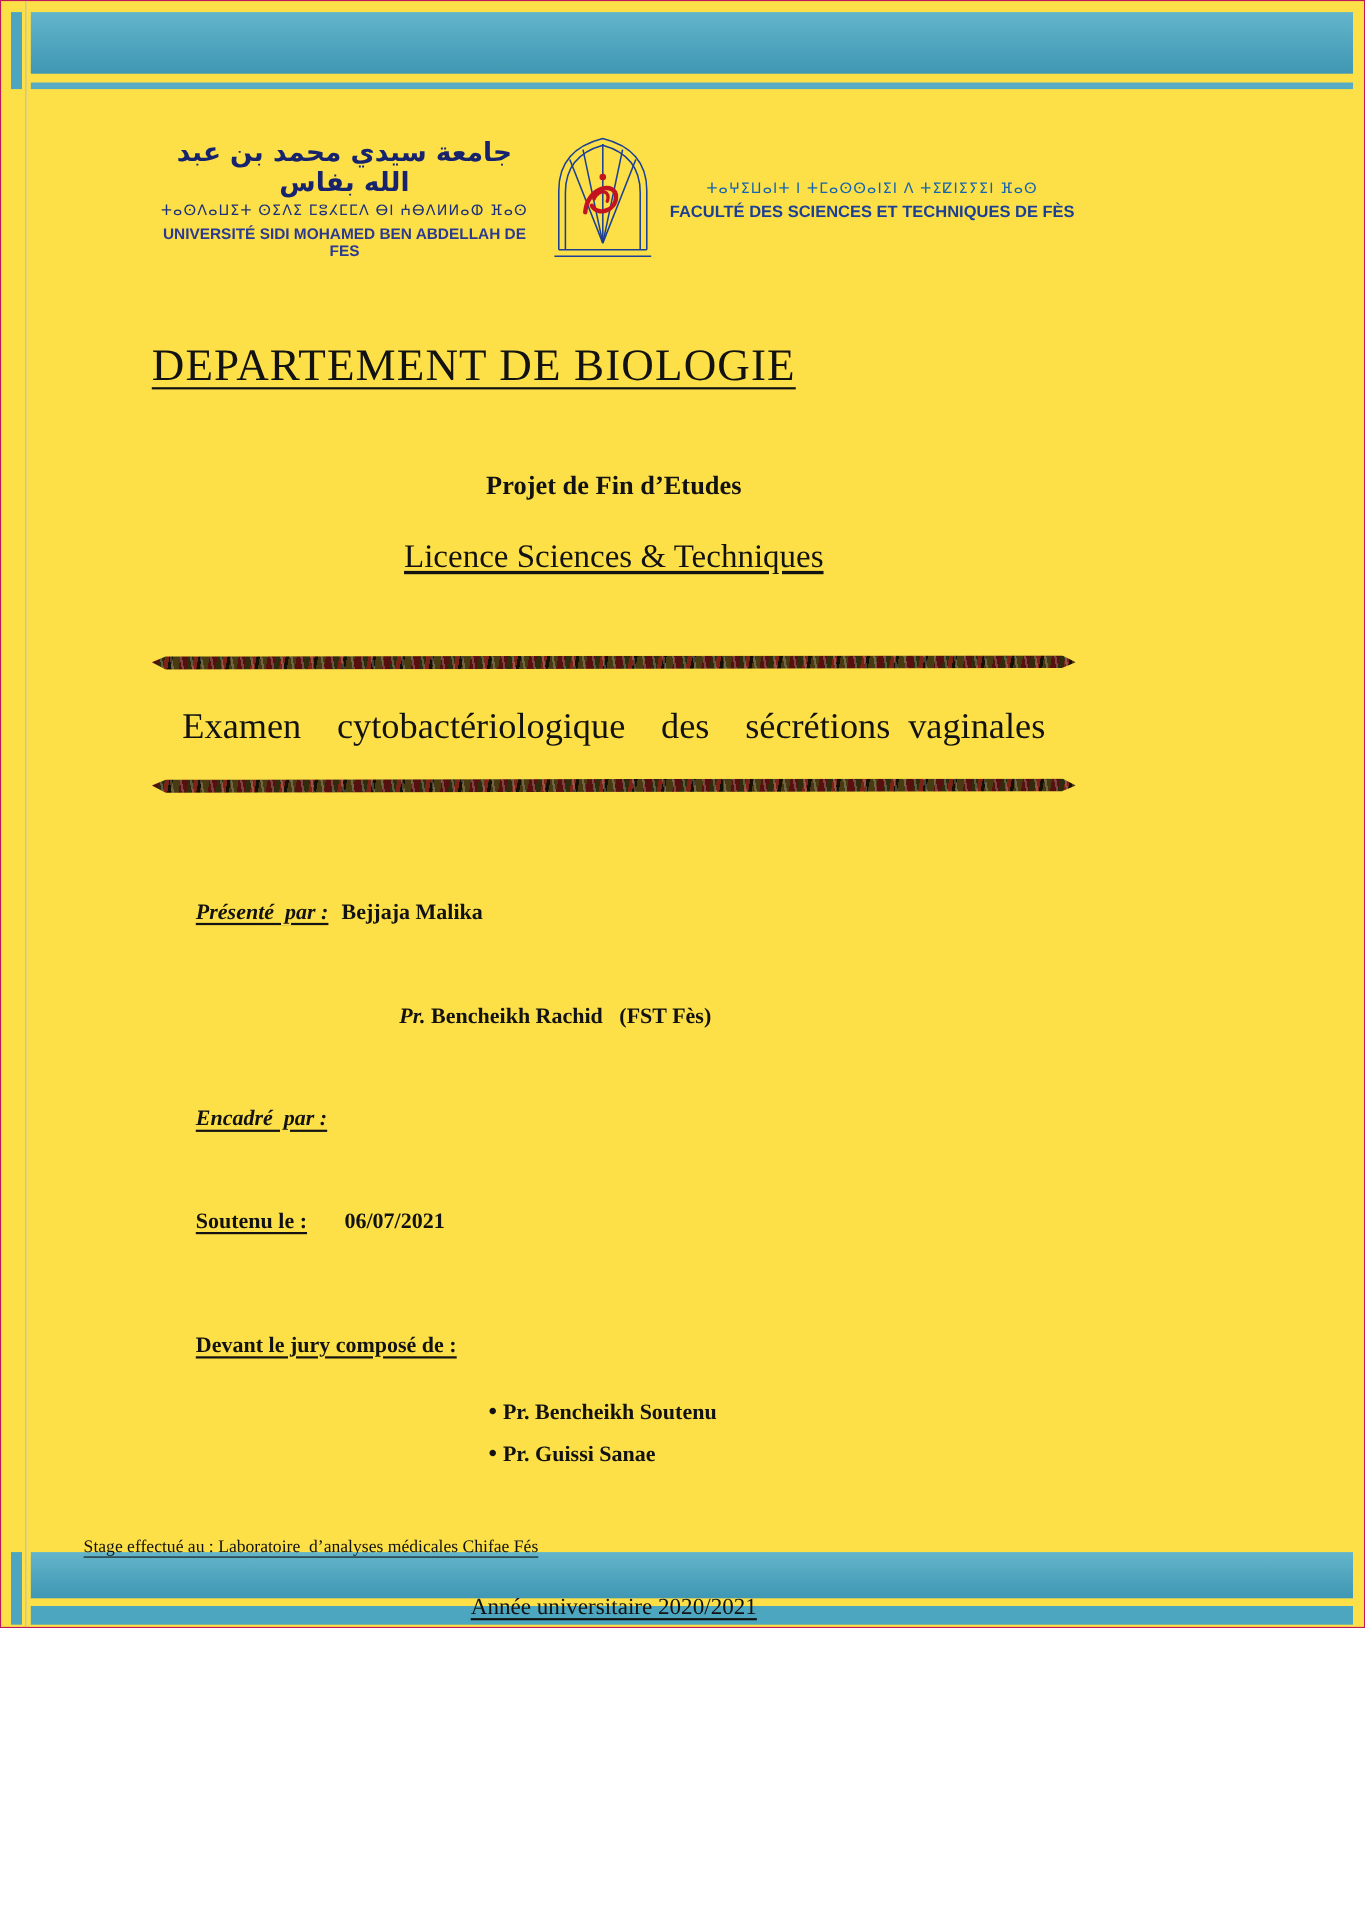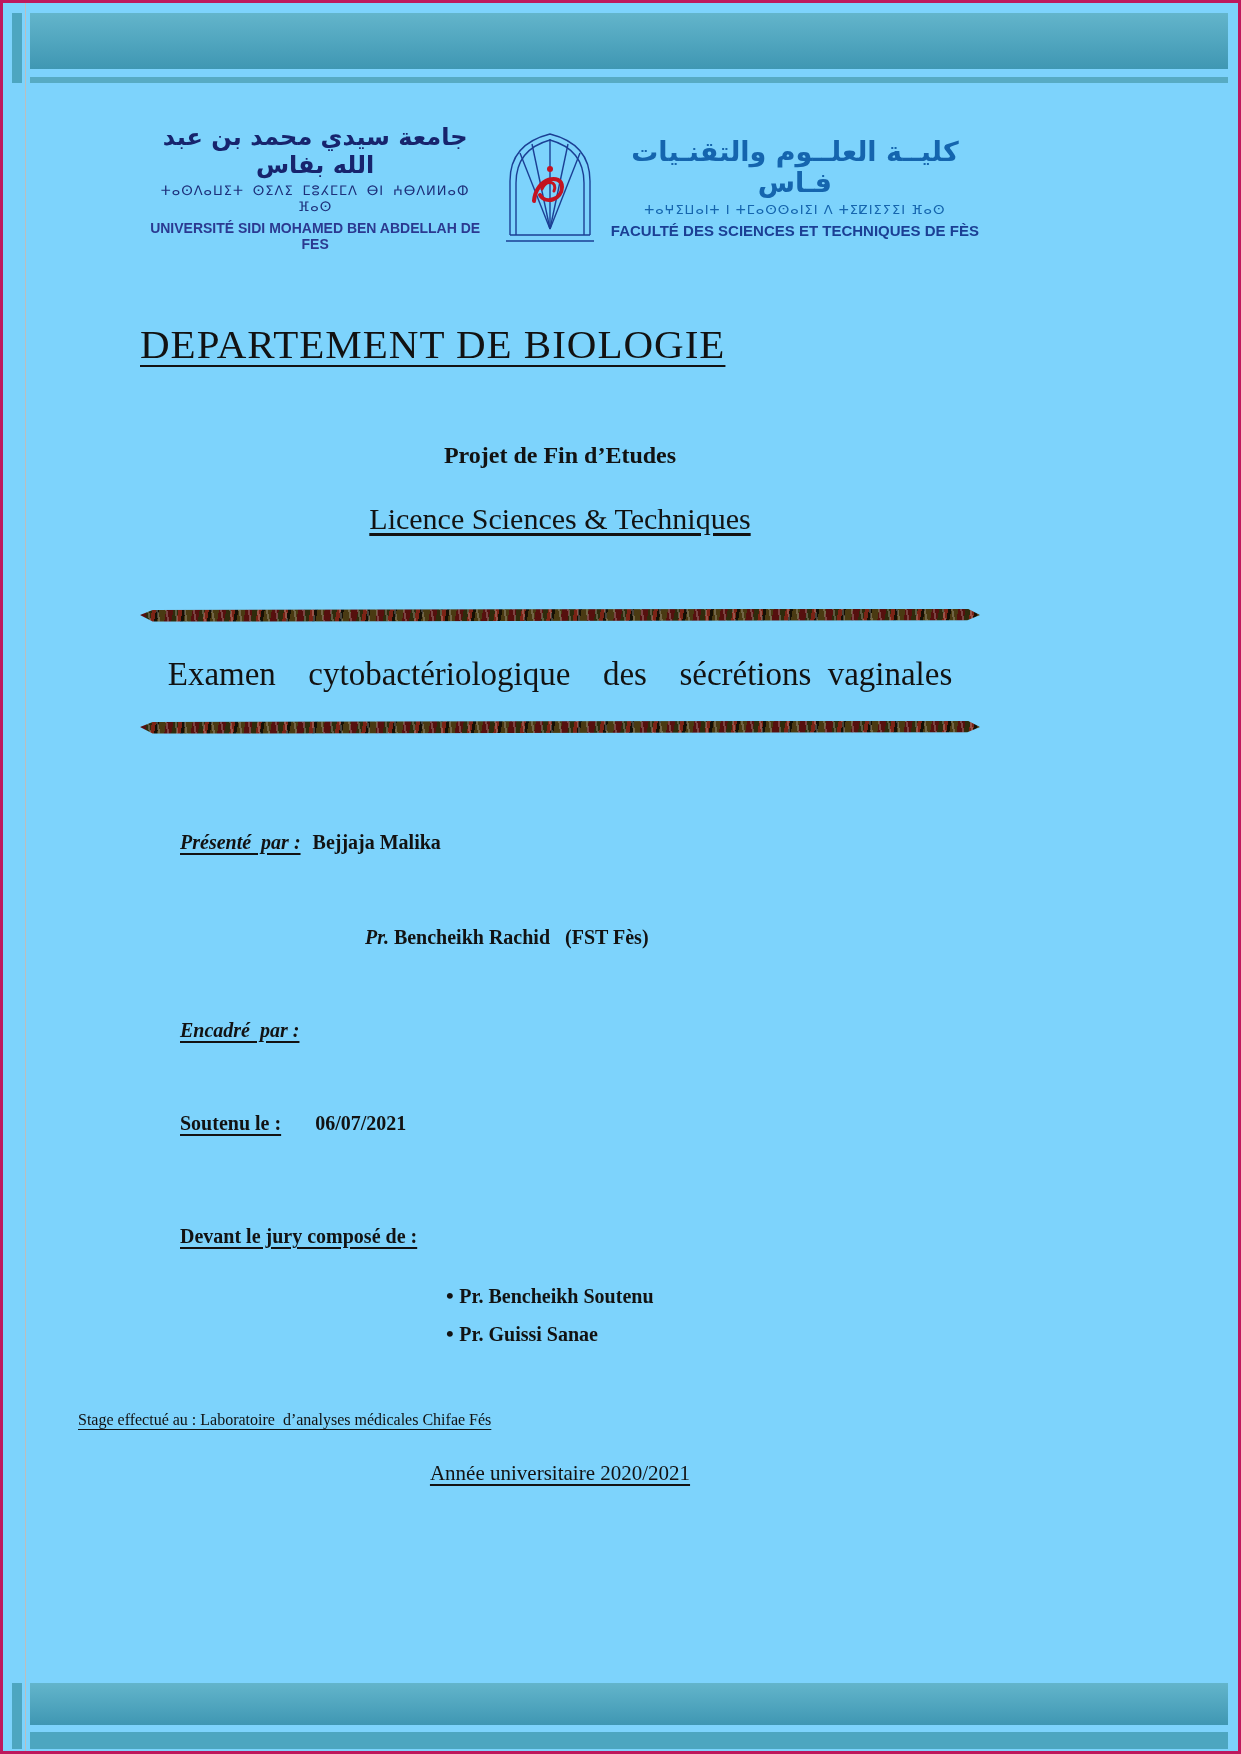--- a/index.html
+++ b/index.html
@@ -1,21 +1,21 @@
 <!DOCTYPE html>
 <html><head>
 <meta charset="utf-8">
 <style>
   * { margin:0; padding:0; box-sizing:border-box; }
   html,body { background:#ffffff; }
   .page {
     position:relative;
-    width:1241px; height:1754px;
-    background:#7dd3fc;
-    border:3px solid #be185d;
+    width:1241px; height:1480px;
+    background:#fde047;
+    border:1px solid #be185d;
     font-family:"Liberation Serif","DejaVu Serif",serif;
     color:#121212;
     overflow:hidden;
   }
   
   .left-rule { position:absolute; top:0; bottom:0; left:22px; width:1px; background:#bdbdbd; }
   .band-top { position:absolute; top:10px; left:27px; right:10px; height:56px;
     background:linear-gradient(#63b5cb,#3f97b3); }
   .strip-top-left { position:absolute; top:10px; left:9px; width:10px; height:70px; background:#4da6c0; }
   .line-top { position:absolute; top:74px; left:27px; right:10px; height:6px; background:#57abc3; }
@@ -28,21 +28,21 @@
 
   
   .institution-header { display:flex; align-items:center; justify-content:space-between; gap:4px; }
   .inst { text-align:center; }
   .inst-left { width:352px; }
   .inst-right { width:372px; }
   .arabic { font-family:"DejaVu Sans",sans-serif; font-weight:bold; direction:rtl; }
   .inst-left .arabic { font-size:24px; color:#17246d; letter-spacing:1px; }
   .inst-right .arabic { font-size:27px; color:#1565ae; }
   .tifinagh { font-family:"DejaVu Sans",sans-serif; font-size:13px; margin-top:4px; letter-spacing:1px; }
-  .inst-left .tifinagh { color:#1d2f7a;font-family:Liberation Mono, monospace; }
+  .inst-left .tifinagh { color:#1d2f7a; }
   .inst-right .tifinagh { color:#1565ae; }
   .french { font-family:"Liberation Sans","DejaVu Sans",sans-serif; font-weight:bold; margin-top:5px; }
   .inst-left .french { font-size:14px; color:#2b3990; }
   .inst-right .french { font-size:15px; color:#1b3f94; }
   .logo-wrap { width:112px; display:flex; justify-content:center; }
 
   
   .department { margin-top:68px; text-align:left; font-size:41px; font-weight:normal;
     letter-spacing:1px; text-decoration:underline; text-underline-offset:7px; text-decoration-thickness:2px; }
   .project-type { margin-top:74px; text-align:center; font-size:24px; font-weight:bold; }
@@ -118,21 +118,20 @@
           </g>
           <g stroke="#c41320" fill="none" stroke-linecap="round">
             <path d="M38,72 C40,48 66,44 66,58 C66,70 50,76 44,66" stroke-width="4"></path>
             <path d="M46,60 C50,50 62,52 58,62" stroke-width="3"></path>
             <circle cx="54" cy="40" r="3" fill="#c41320" stroke="none"></circle>
           </g>
         </svg>
       </div>
 
       <div class="inst inst-right">
-        <div class="arabic" dir="rtl">كليــة العلــوم والتقنـيات فـاس</div>
         <div class="tifinagh">ⵜⴰⵖⵉⵡⴰⵏⵜ ⵏ ⵜⵎⴰⵙⵙⴰⵏⵉⵏ ⴷ ⵜⵉⵇⵏⵉⵢⵉⵏ ⴼⴰⵙ</div>
         <div class="french">FACULTÉ DES SCIENCES ET TECHNIQUES DE FÈS</div>
       </div>
     </header>
 
     <h1 class="department">DEPARTEMENT DE BIOLOGIE</h1>
 
     <div class="project-type">Projet de Fin d’Etudes</div>
 
     <div class="degree">

